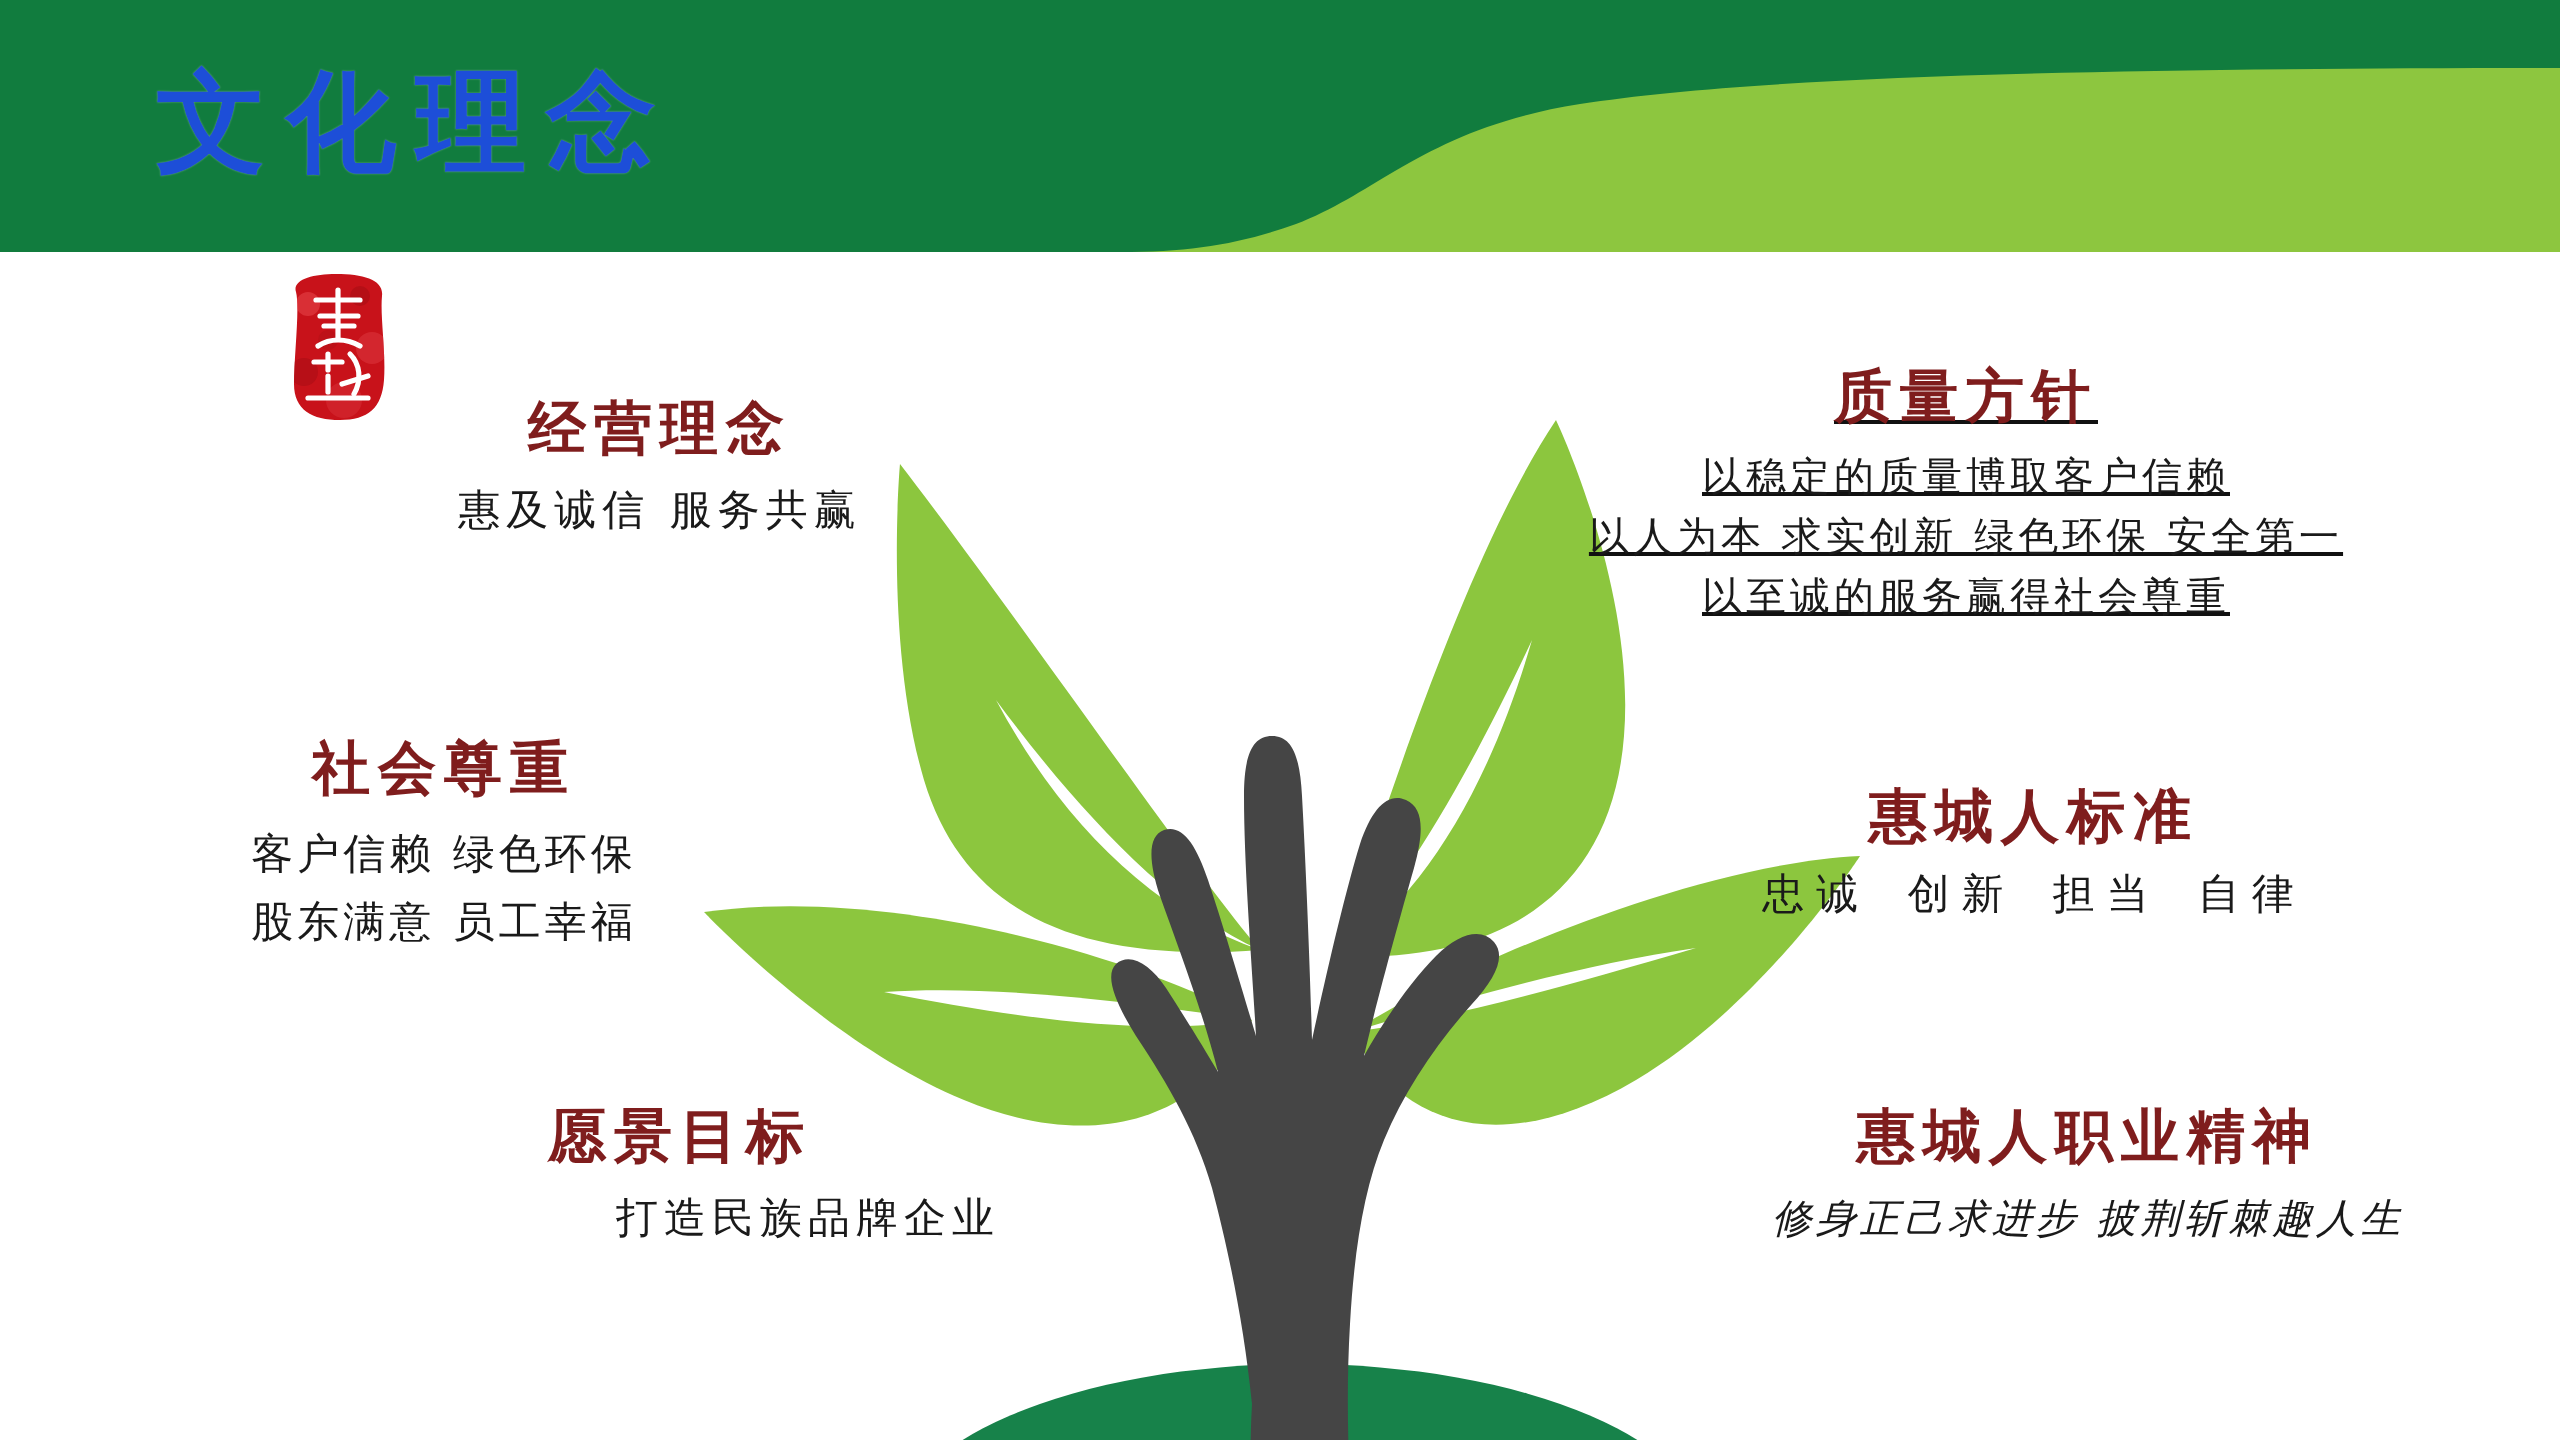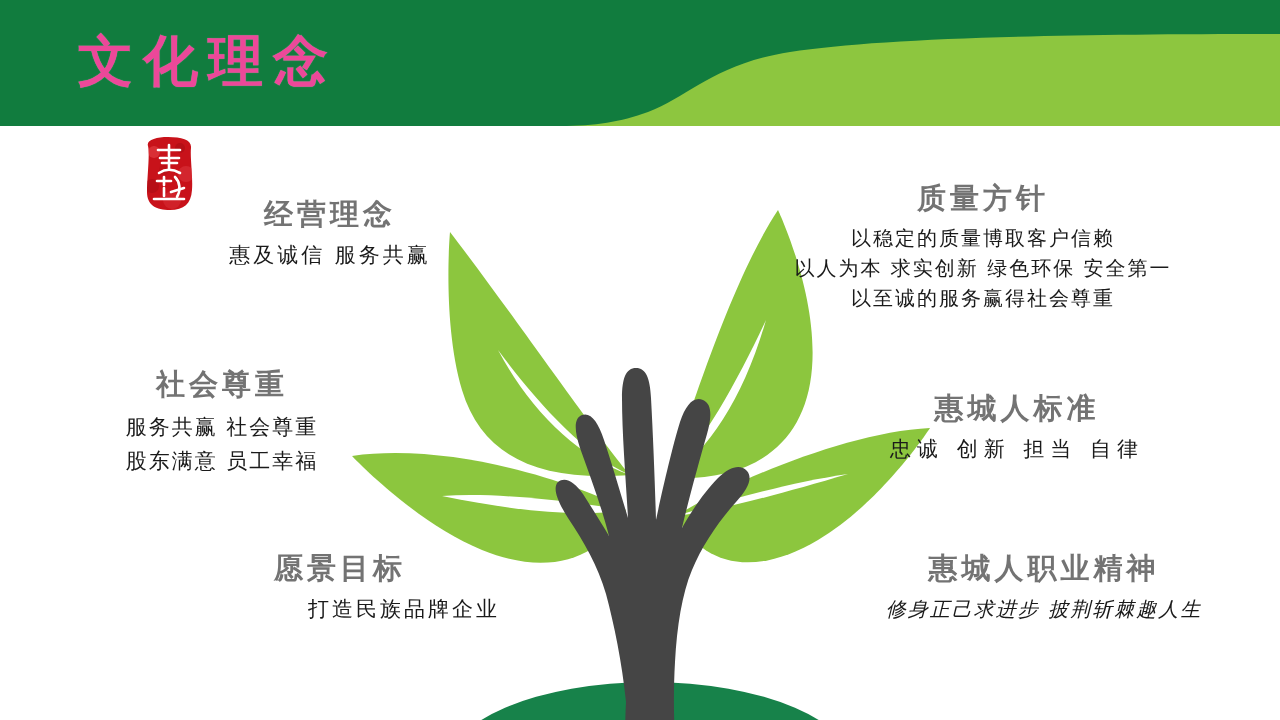--- a/index.html
+++ b/index.html
@@ -30,21 +30,21 @@
   #header-svg {
     position: absolute;
     left: 0;
     top: 0;
     display: block;
   }
   #slide-title {
     position: absolute;
     left: 78px;
     top: 34px;
-    color: #ec4899;
+    color: #1d4ed8;
     font-size: 55px;
     font-weight: bold;
     letter-spacing: 10px;
     line-height: 1;
     white-space: nowrap;
     font-family: "DejaVu Sans", "Liberation Sans", sans-serif;
     text-shadow: 0 0 1px rgba(255,255,255,0.4);
   }
 
   
@@ -72,45 +72,45 @@
     position: absolute;
     text-align: center;
     color: #111111;
   }
   .block .heading {
     font-size: 29px;
     font-weight: bold;
     letter-spacing: 4px;
     line-height: 1.12;
     white-space: nowrap;
-    color: #737373;
+    color: #7f1d1d;
   }
   .block .line {
     font-size: 21px;
     line-height: 1.42;
     letter-spacing: 2px;
     white-space: nowrap;
     color: #1a1a1a;
   }
   .block .lines {
     margin-top: 11px;
   }
 
   
   #block-business   { left: 180px; top: 198px;  width: 300px; }
   #block-management { left: 62px;  top: 368px;  width: 320px; }
   #block-vision     { left: 180px; top: 552px;  width: 320px; }
-  #block-quality    { left: 768px; top: 182px;  width: 430px; }
+  #block-quality    { left: 768px; top: 182px;  width: 430px; text-decoration: underline; }
   #block-standard   { left: 852px; top: 392px;  width: 330px; }
   #block-spirit     { left: 824px; top: 552px;  width: 440px; }
 
   #block-quality .lines { margin-top: 10px; }
   #block-quality .line  { font-size: 20px; line-height: 1.48; }
   #block-spirit  .line  { font-size: 20px; letter-spacing: 2px; font-style: italic; }
-  #block-standard .line { letter-spacing: 6px; }
+  #block-standard .line { letter-spacing: 6px; font-family: Liberation Mono, monospace; }
   #block-business .line { letter-spacing: 3px; }
   #block-management .line { letter-spacing: 2px; line-height: 1.6; }
   #block-vision .line   { letter-spacing: 3px; text-align: right; }
 </style>
 </head>
 <body>
 
 <div id="slide">
 
   <div id="header">
@@ -236,21 +236,21 @@
   <div class="block" id="block-business">
     <div class="heading">经营理念</div>
     <div class="lines">
       <div class="line">惠及诚信 服务共赢</div>
     </div>
   </div>
 
   <div class="block" id="block-management">
     <div class="heading">社会尊重</div>
     <div class="lines">
-      <div class="line">服务共赢 社会尊重</div>
+      <div class="line">客户信赖 绿色环保</div>
       <div class="line">股东满意 员工幸福</div>
     </div>
   </div>
 
   <div class="block" id="block-vision">
     <div class="heading">愿景目标</div>
     <div class="lines">
       <div class="line">打造民族品牌企业</div>
     </div>
   </div>

